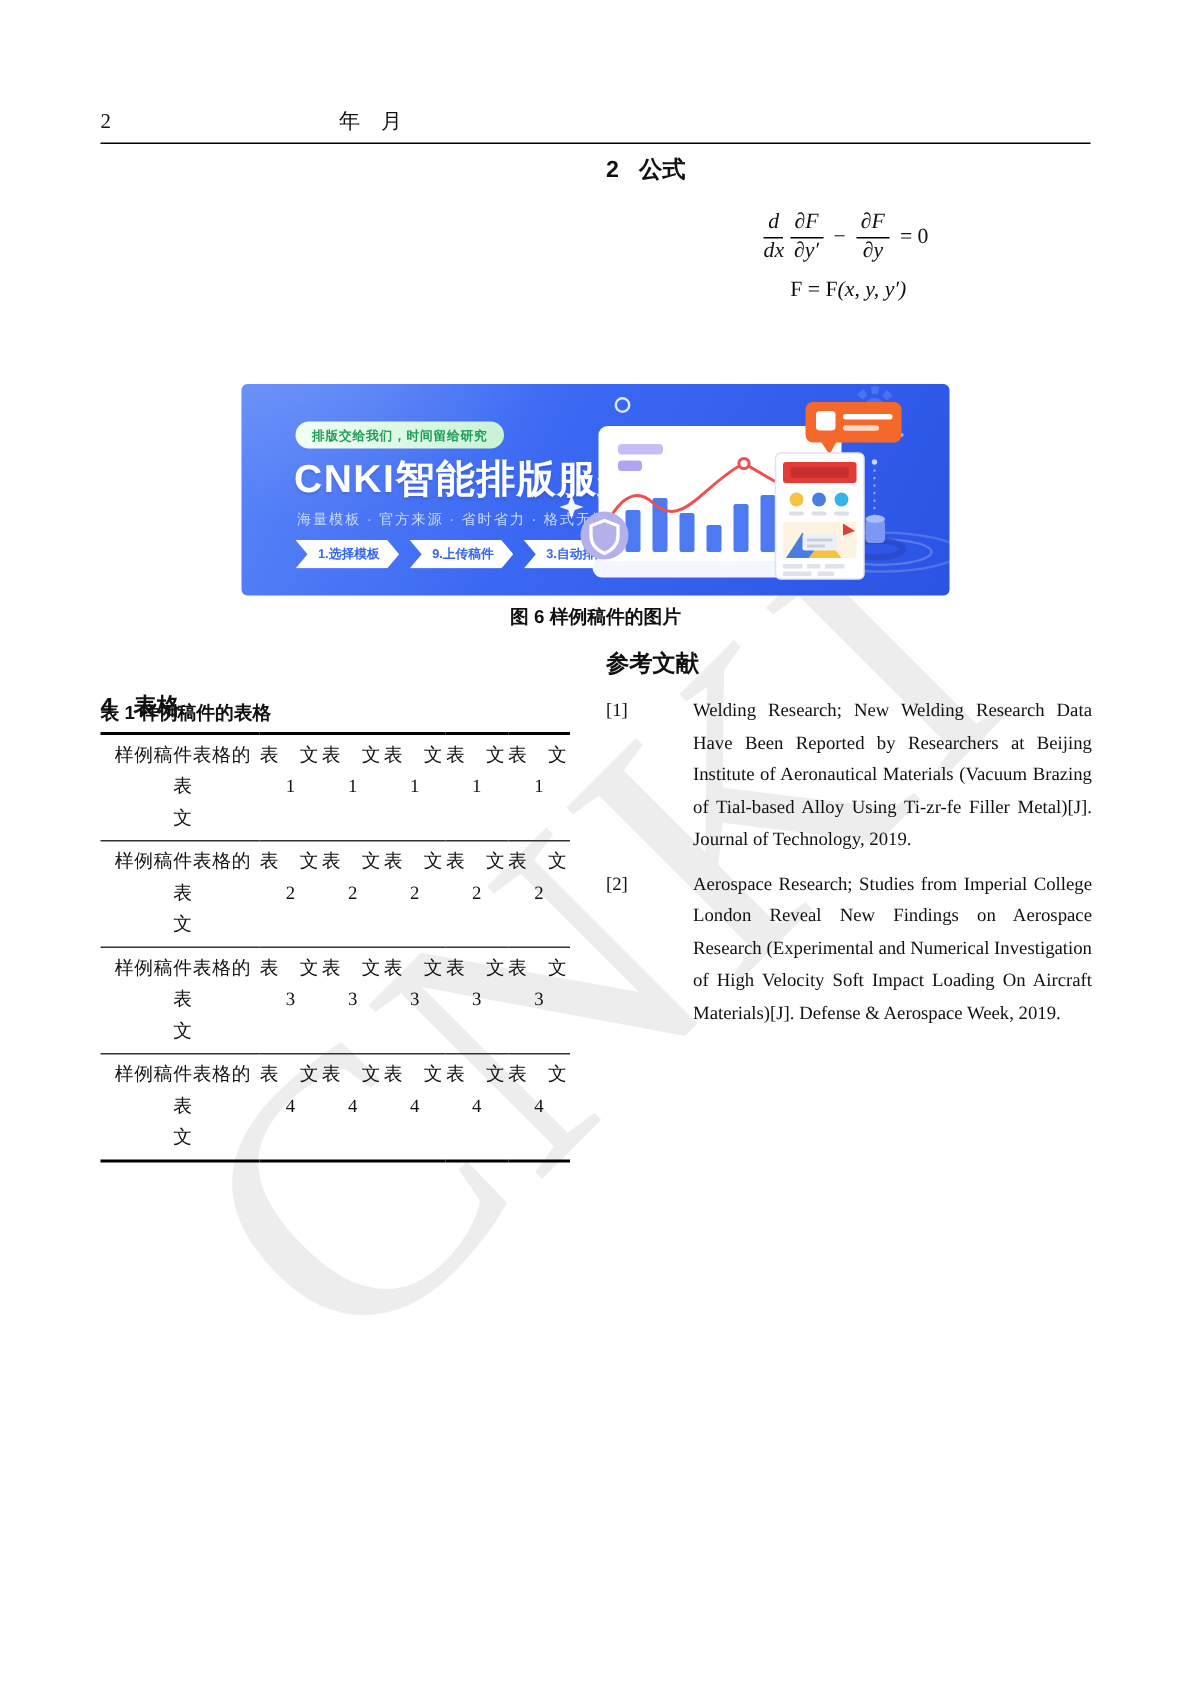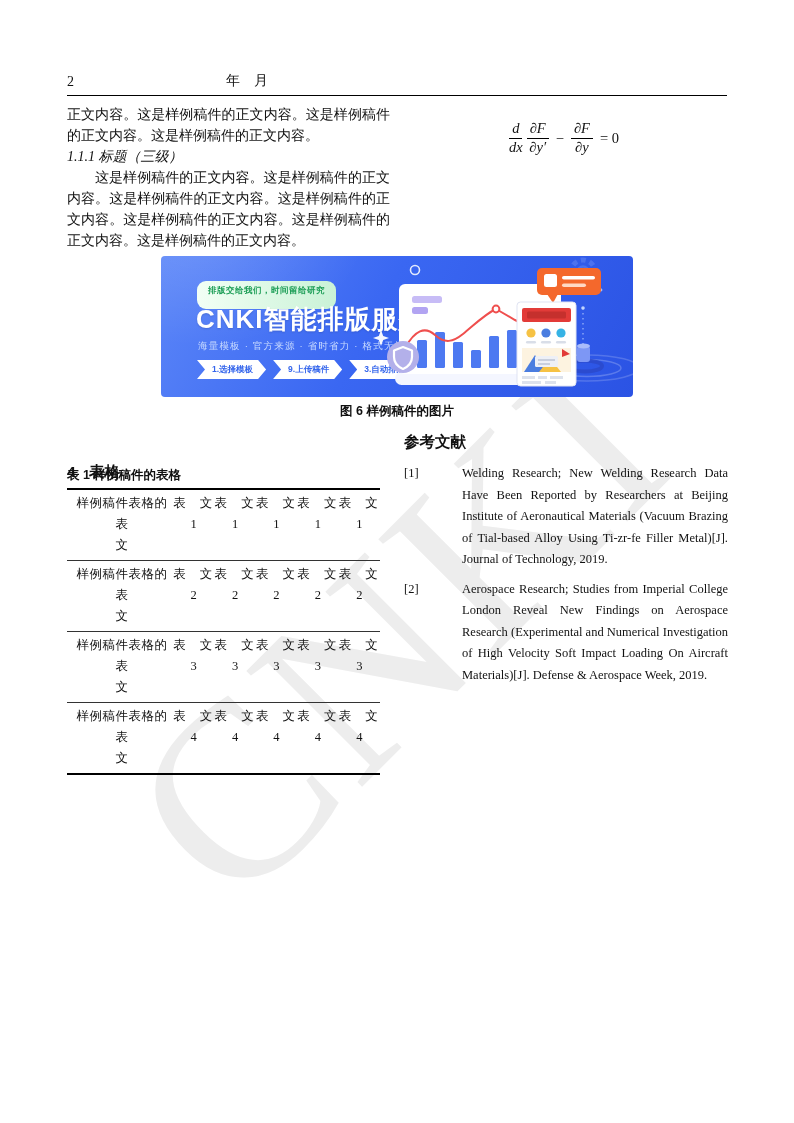--- a/index.html
+++ b/index.html
@@ -52,21 +52,21 @@
   .banner {
     position:absolute; left:161px; top:256px; width:472px; height:141px; z-index:2;
     background:linear-gradient(118deg,#5b86f8 0%,#3a67f2 45%,#2b53e4 100%);
     border-radius:4px; overflow:hidden;
   }
   .banner::before {
     content:""; position:absolute; left:-40px; top:-60px; width:260px; height:160px;
     background:radial-gradient(ellipse at 30% 20%, rgba(255,255,255,.14), rgba(255,255,255,0) 65%);
   }
   .banner-tag {
-    position:absolute; left:36px; top:25px; height:28px; line-height:18px;
+    position:absolute; left:36px; top:25px; height:18px; line-height:18px;
     padding:0 11px; border-radius:9px;
     background:linear-gradient(90deg,#f2fff5,#c9f2d6);
     color:#1d9e57; font-size:8.5px; font-weight:bold;
     font-family:"Liberation Sans",sans-serif; letter-spacing:.5px;
   }
   .banner-title {
     position:absolute; left:35px; top:46px; color:#fff; font-size:26px; font-weight:bold;
     font-family:"Liberation Sans","DejaVu Sans",sans-serif; letter-spacing:1px;
     text-shadow:0 1px 2px rgba(0,0,40,.15);
   }
@@ -121,45 +121,42 @@
 
 <div class="page">
 
   <div class="watermark">CNKI</div>
 
   <div class="header">
     <span class="hl">2</span>
     <span class="hr">年　月</span>
   </div>
 
-  <div class="col col-a">
-    <p class="body-text">正文内容。这是样例稿件的正文内容。这是样例稿件的正文内容。这是样例稿件的正文内容。</p>
-    <p class="h3-heading">1.1.1 标题（三级）</p>
-    <p class="body-text indent">这是样例稿件的正文内容。这是样例稿件的正文内容。这是样例稿件的正文内容。这是样例稿件的正文内容。这是样例稿件的正文内容。这是样例稿件的正文内容。这是样例稿件的正文内容。</p>
-  </div>
 
   <div class="col col-b">
+    <p class="sec-heading"><span class="sec-num">2</span><span>公式</span></p>
 
     <div class="formula-block">
       <span class="formula-row">
         <span class="frac">
           <span class="num">d</span>
           <span class="den">dx</span>
         </span>
         <span class="frac">
           <span class="num">∂F</span>
           <span class="den">∂y′</span>
         </span>
         <span class="op">−</span>
         <span class="frac">
           <span class="num">∂F</span>
           <span class="den">∂y</span>
         </span>
         <span class="op">= 0</span>
       </span>
+      <div class="formula-line2"><span class="roman">F = F</span><span>(x, y, y′)</span></div>
     </div>
 
   </div>
 
   <figure class="banner">
     <span class="banner-tag">排版交给我们，时间留给研究</span>
     <div class="banner-title">CNKI智能排版服务</div>
     <div class="banner-sub">海量模板 · 官方来源 · 省时省力 · 格式无忧</div>
     <div class="banner-steps">
       <span class="step-ribbon">1.选择模板</span>

